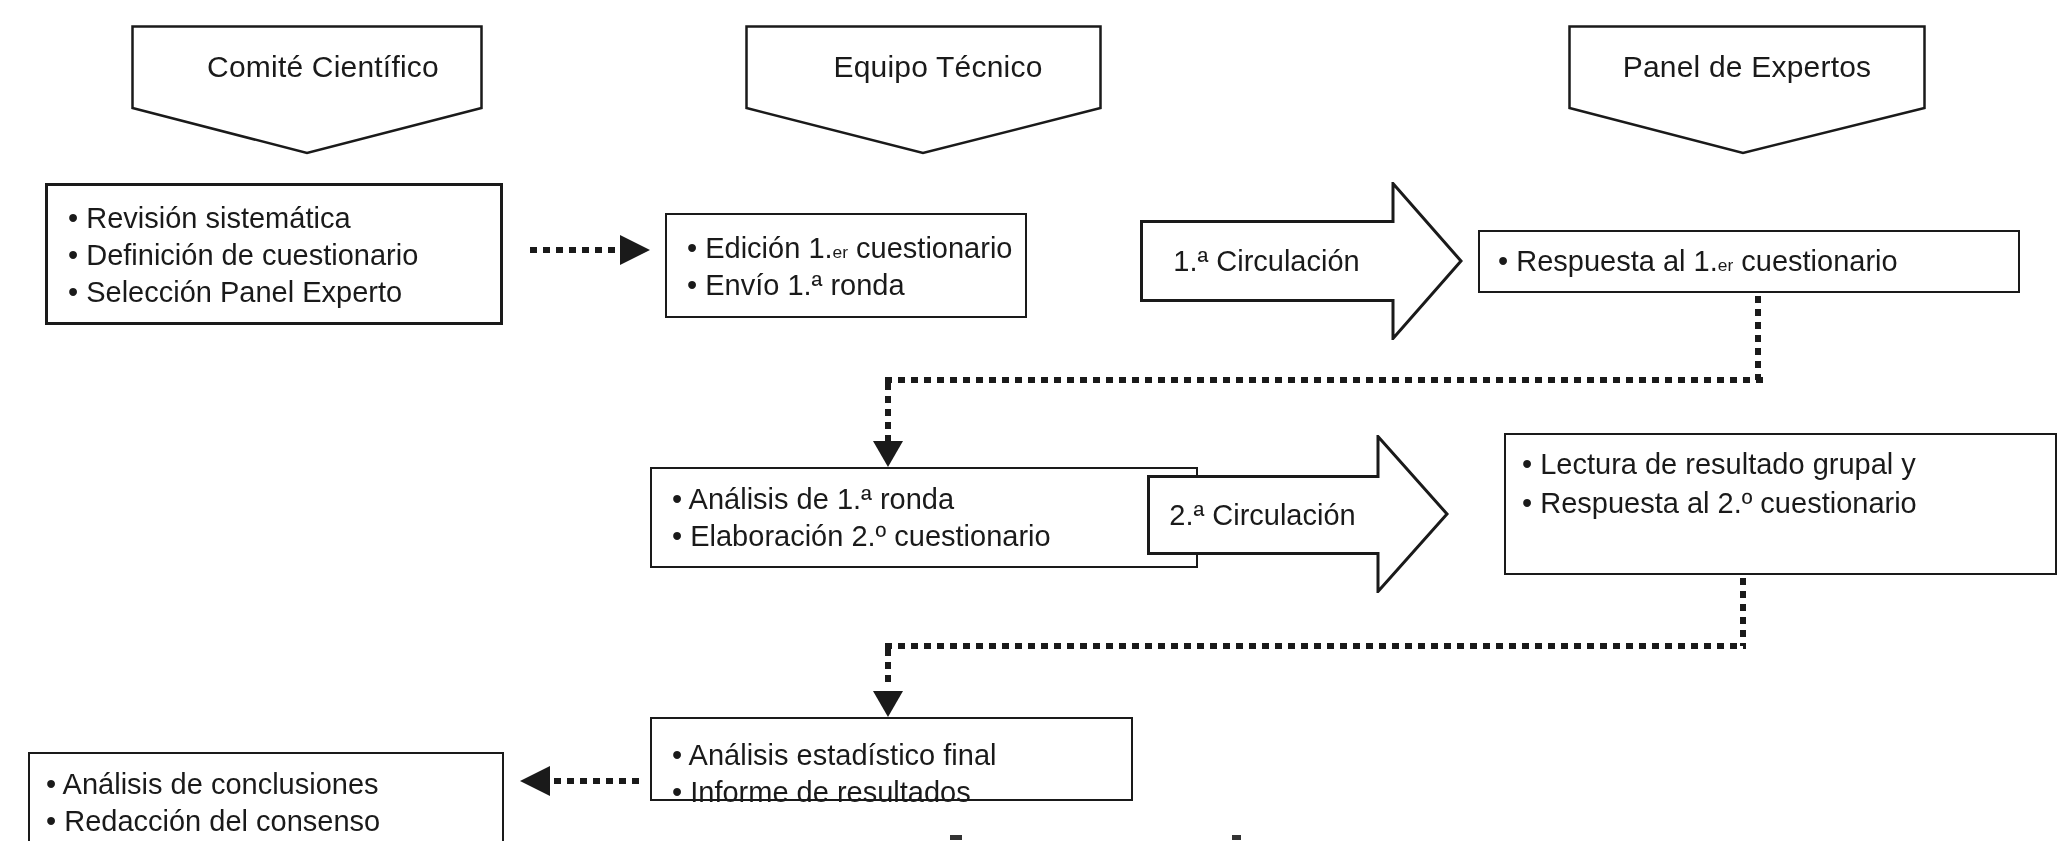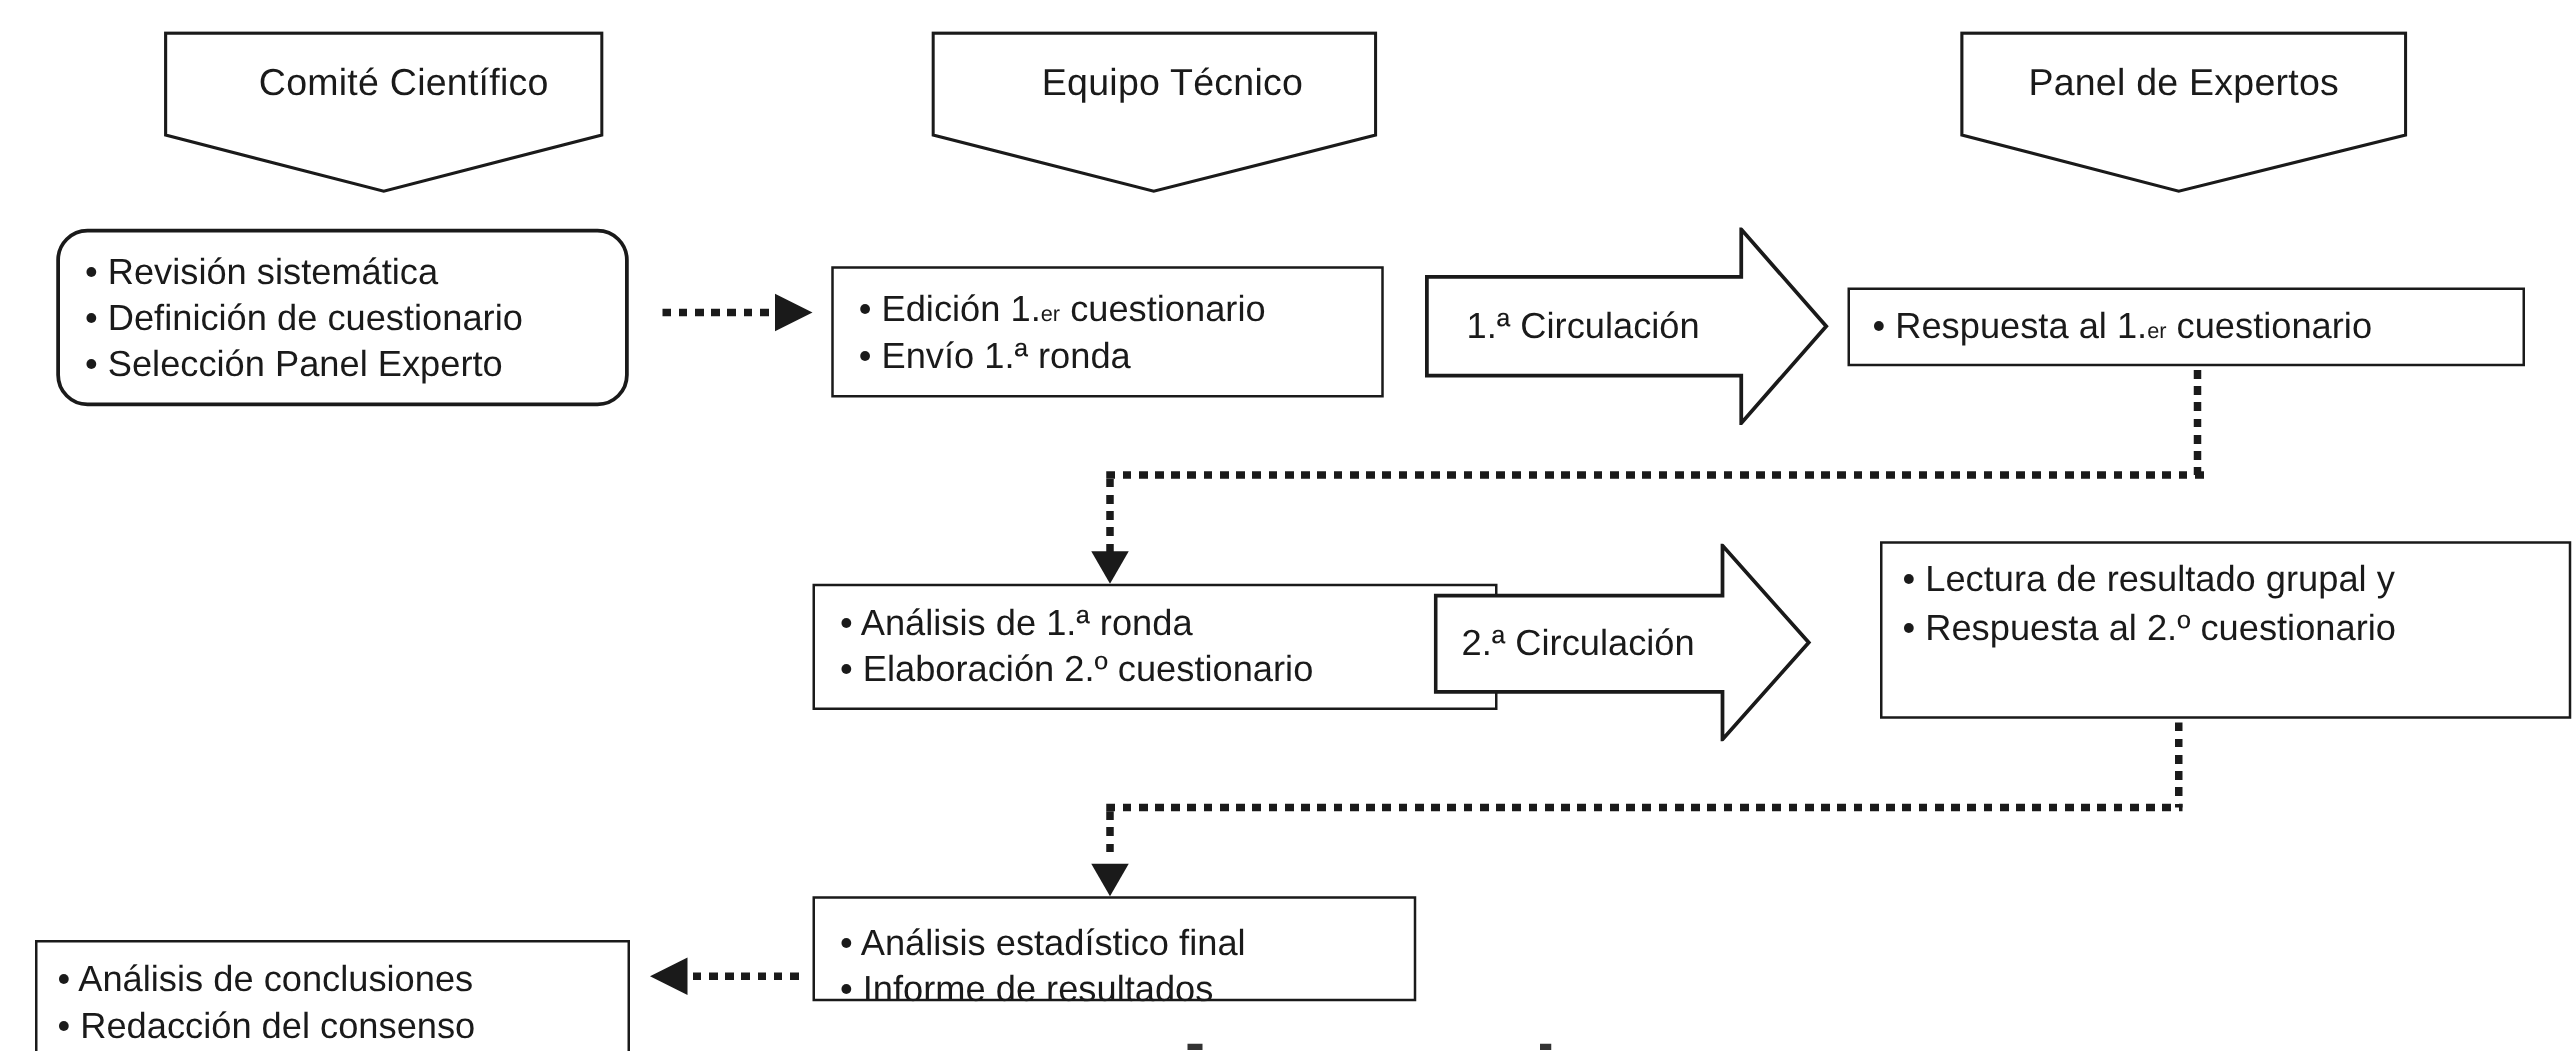--- a/index.html
+++ b/index.html
@@ -67,30 +67,30 @@
     <div class="banner-label">Equipo Técnico</div>
   </div>
 
   <div class="banner" style="left:1568px; top:25px; width:358px; height:130px;">
     <svg width="358" height="130" viewBox="0 0 358 130">
       <polygon points="1.5,1.5 356.5,1.5 356.5,83 175,128 1.5,83" fill="#ffffff" stroke="#1a1a1a" stroke-width="2.5"></polygon>
     </svg>
     <div class="banner-label">Panel de Expertos</div>
   </div>
 
-  <div class="fbox" style="left:45px; top:183px; width:458px; height:142px; border-width:3px; padding:14px 0 0 20px;border-radius:25px;">
+  <div class="fbox" style="left:45px; top:183px; width:458px; height:142px; border-width:3px; padding:14px 0 0 20px;">
     <div class="line">• Revisión sistemática</div>
     <div class="line">• Definición de cuestionario</div>
     <div class="line">• Selección Panel Experto</div>
   </div>
 
   <div class="dash-h" style="left:530px; top:247px; width:92px;"></div>
   <div class="head-right" style="left:620px; top:235px;"></div>
 
-  <div class="fbox" style="left:665px; top:213px; width:442px; height:105px; padding:15px 0 0 20px;">
+  <div class="fbox" style="left:665px; top:213px; width:362px; height:105px; padding:15px 0 0 20px;">
     <div class="line">• Edición 1.<sup>er</sup> cuestionario</div>
     <div class="line">• Envío 1.ª ronda</div>
   </div>
 
   <div class="blockarrow" style="left:1140px; top:182px; width:324px; height:158px;">
     <svg width="324" height="158" viewBox="0 0 324 158">
       <polygon points="1.5,39.5 253,39.5 253,1.5 321,79 253,156.5 253,118.5 1.5,118.5" fill="#ffffff" stroke="#1a1a1a" stroke-width="3"></polygon>
     </svg>
     <div class="arrow-label" style="left:0; top:39px; width:253px; height:80px;">1.ª Circulación</div>
   </div>

